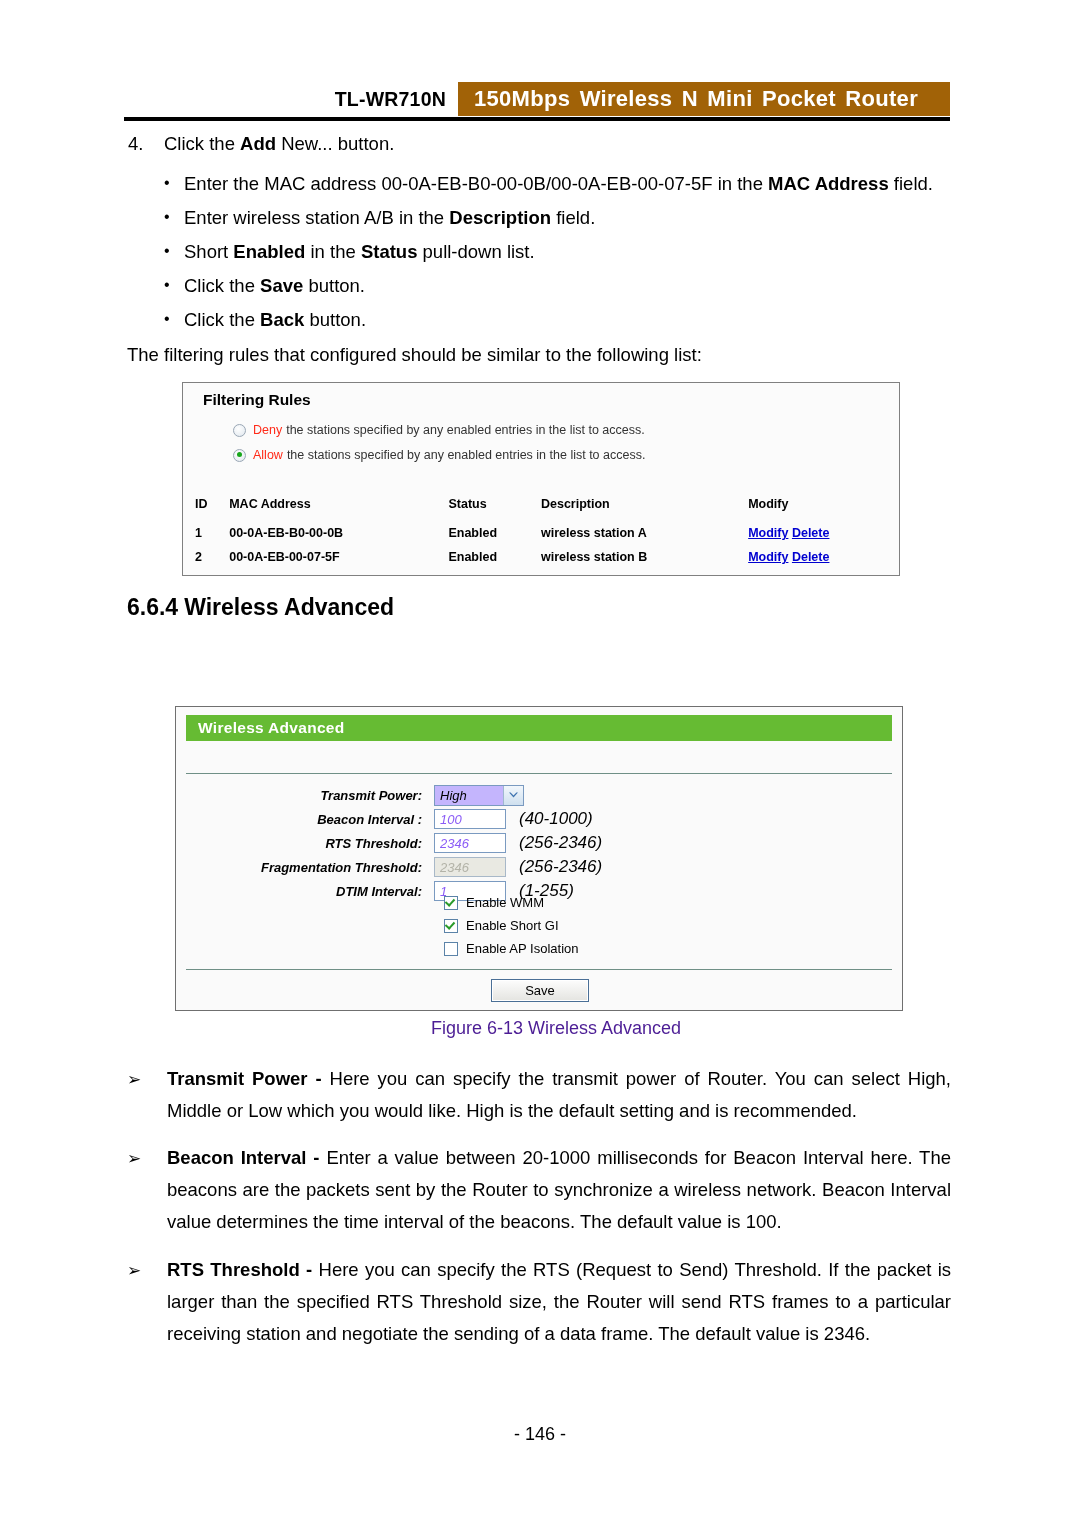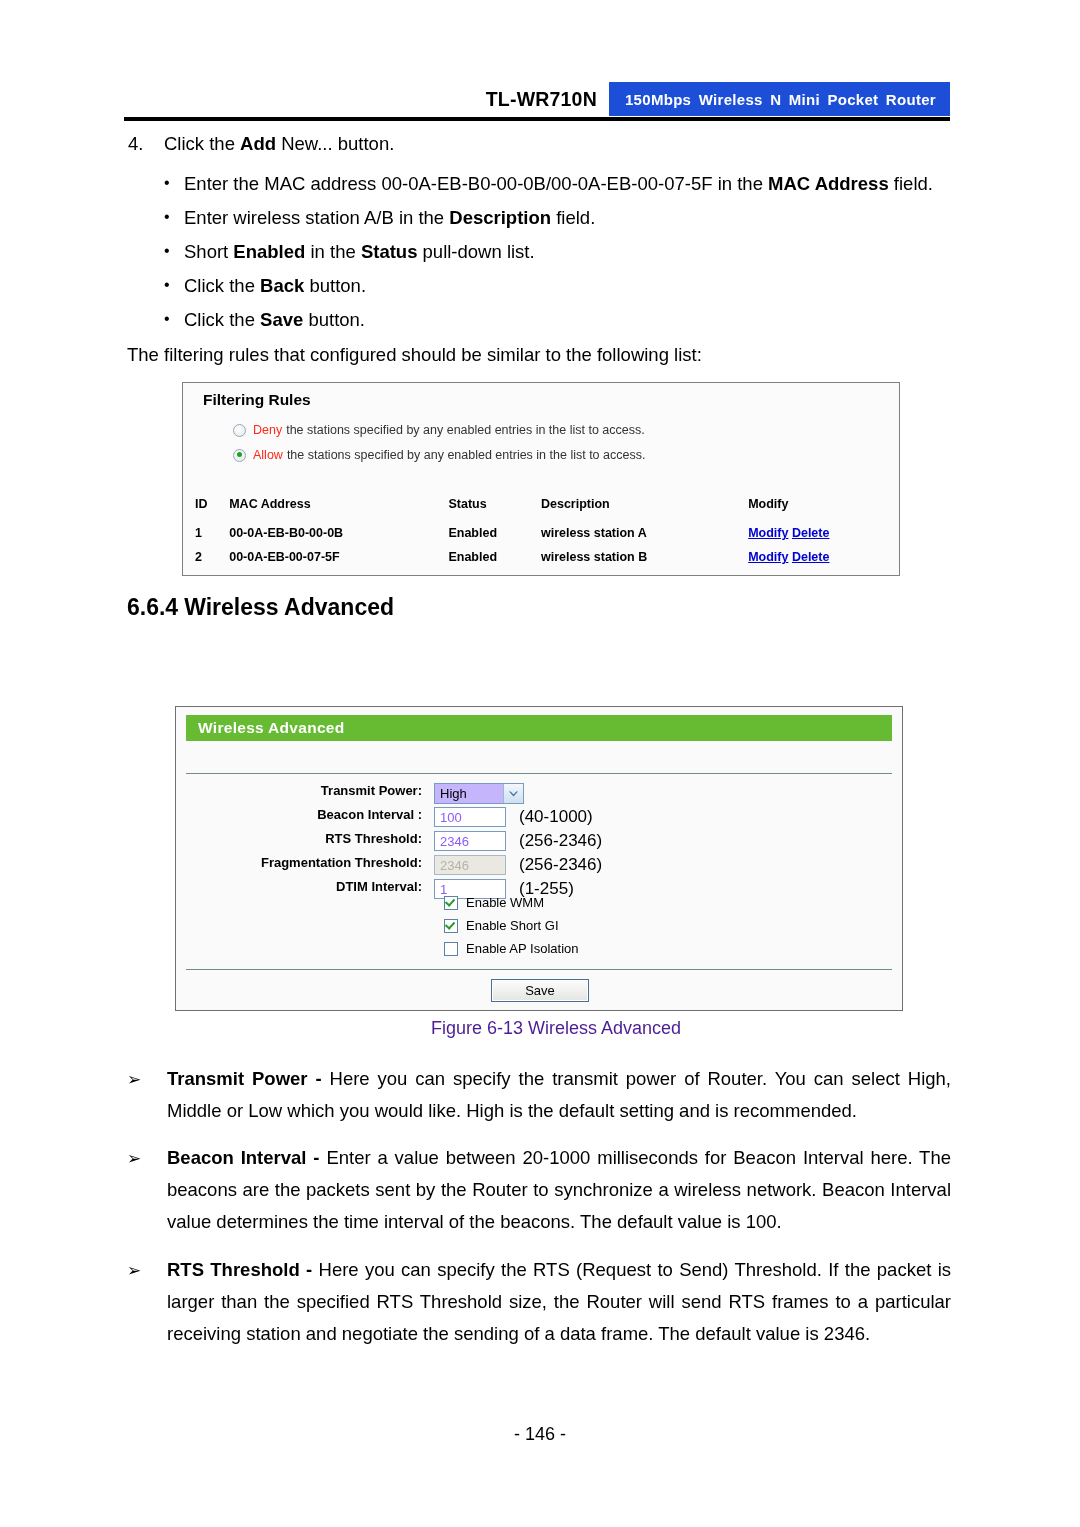--- a/index.html
+++ b/index.html
@@ -37,28 +37,28 @@
   .doc-header .model {
     font-size: 19.5px;
     font-weight: bold;
     color: #000;
     letter-spacing: 0.2px;
     align-self: center;
     padding-right: 12px;
     white-space: nowrap;
   }
   .doc-header .product-bar {
-    background: #1d4ed8;
+    background: #a16207;
     color: #ffffff;
-    font-size: 15px;
+    font-size: 22px;
     font-weight: bold;
     letter-spacing: 0.3px;
     display: flex;
     align-items: center;
-    padding: 0 14px 0 16px;
+    padding: 0 32px 0 16px;
     white-space: nowrap;
     word-spacing: 3px;
   }
   .header-rule {
     position: absolute;
     left: 124px;
     top: 117px;
     width: 826px;
     height: 4px;
     background: #000000;
@@ -260,23 +260,24 @@
   .wa-divider.bottom { top: 262px; }
 
   .wa-form {
     position: absolute;
     left: 10px;
     top: 76px;
     width: 706px;
   }
   .wa-row {
     display: flex;
-    align-items: flex-start;
+    align-items: center;
     height: 24px;
     margin-bottom: 0px;
+    font-style: italic;
   }
   .wa-label {
     width: 248px;
     text-align: right;
     font-size: 13px;
     font-weight: bold;
     color: #000;
     padding-right: 12px;
     box-sizing: border-box;
     white-space: nowrap;
@@ -453,24 +454,24 @@
     <div class="bullet-row">
       <span>Enter the MAC address </span><span>00-0A-EB-B0-00-0B/00-0A-EB-00-07-5F</span><span> in the </span><b>MAC Address</b><span> field.</span>
     </div>
     <div class="bullet-row">
       <span>Enter wireless station A/B in the </span><b>Description</b><span> field.</span>
     </div>
     <div class="bullet-row">
       <span>Short </span><b>Enabled</b><span> in the </span><b>Status</b><span> pull-down list.</span>
     </div>
     <div class="bullet-row">
+      <span>Click the </span><b>Save</b><span> button.</span>
+    </div>
+    <div class="bullet-row">
       <span>Click the </span><b>Back</b><span> button.</span>
-    </div>
-    <div class="bullet-row">
-      <span>Click the </span><b>Save</b><span> button.</span>
     </div>
   </div>
 
   <div class="para para-intro">The filtering rules that configured should be similar to the following list:</div>
 
   <div class="filter-box">
     <div class="filter-title">Filtering Rules</div>
 
     <div class="rule-opt r1">
       <span class="radio"></span>

